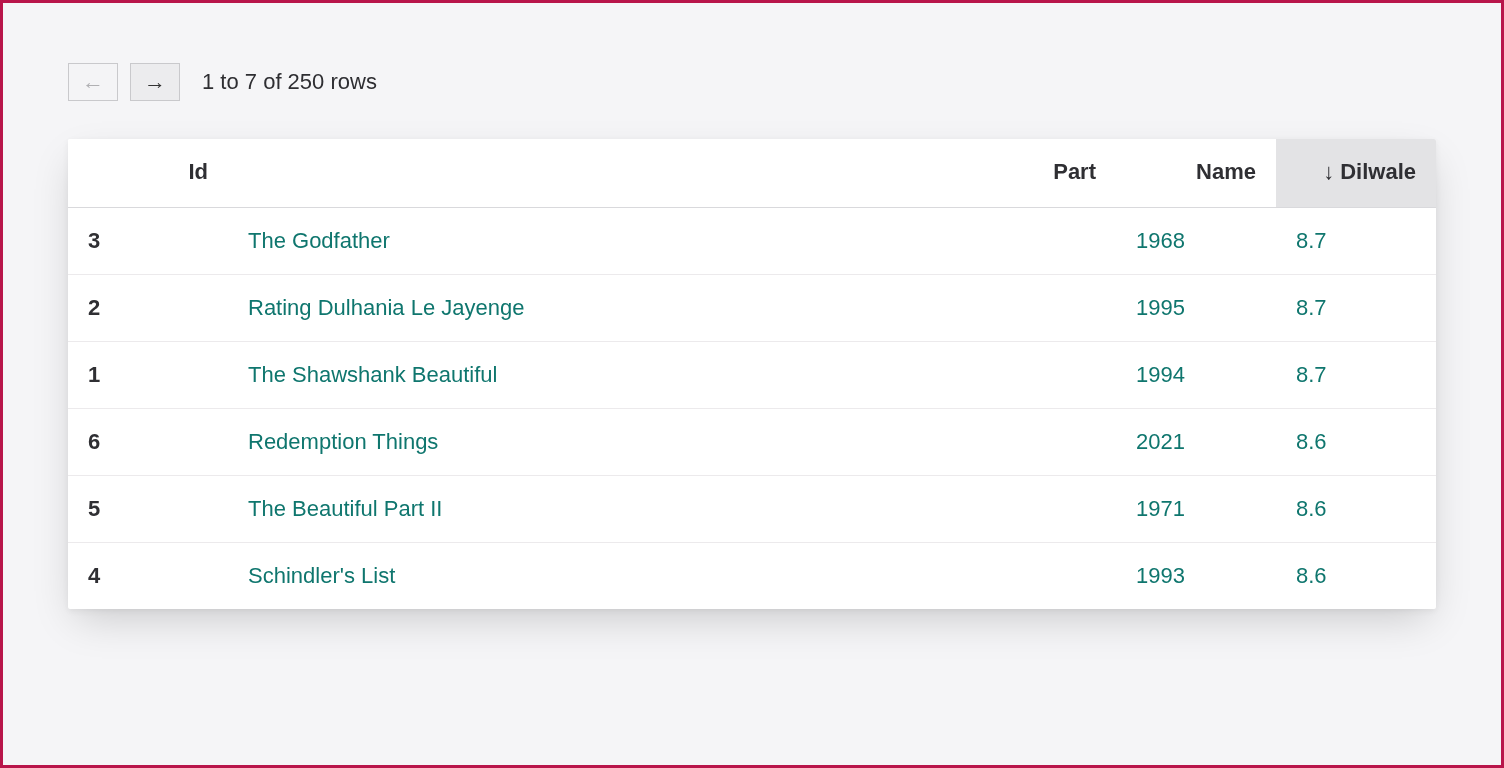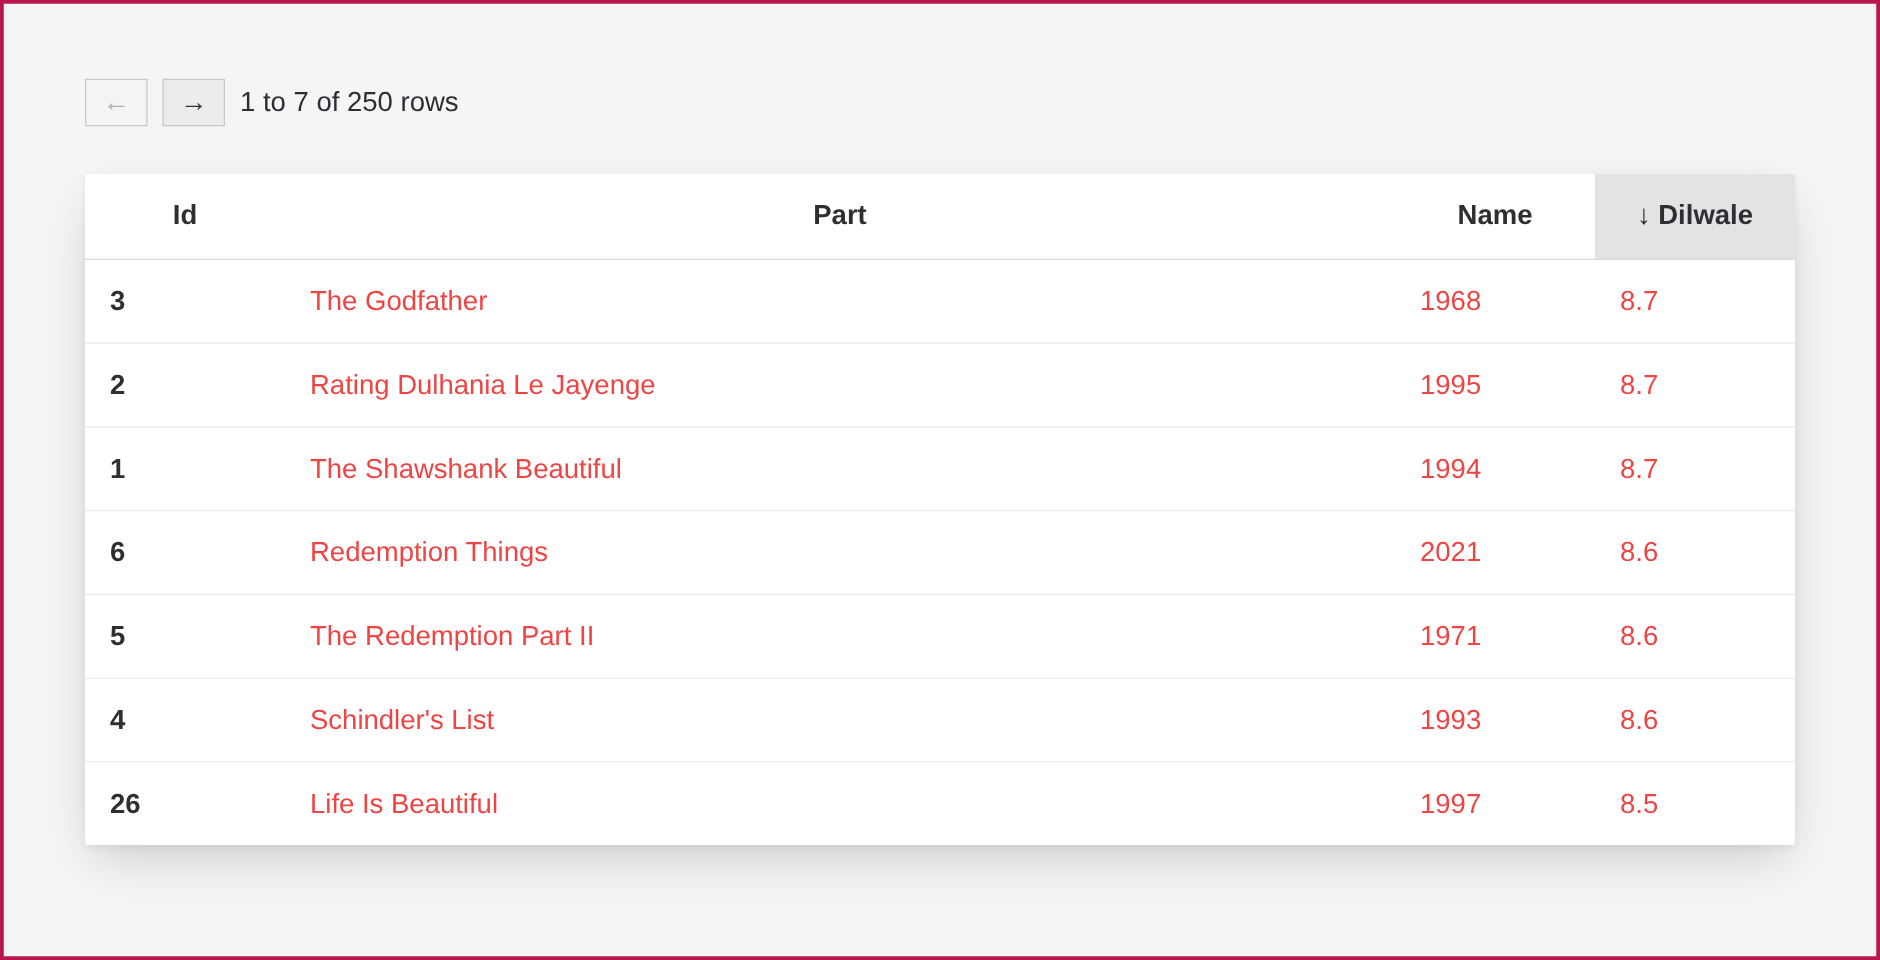--- a/index.html
+++ b/index.html
@@ -30,56 +30,56 @@
       font-size: 22px;
       color: #333;
       cursor: pointer;
     }
     .pager-btn.disabled {
       color: #b0b0b3;
       background: #f4f4f6;
       cursor: default;
     }
     .pager-text {
-      margin-left: 0;
+      margin-left: 10px;
       font-size: 22px;
       color: #2e2e32;
     }
     .card {
       background: #fff;
       border-radius: 2px;
       box-shadow:
         0 16px 40px -8px rgba(0,0,0,0.18),
         0 2px 6px rgba(0,0,0,0.06);
       overflow: hidden;
     }
     table {
       width: 100%;
       border-collapse: collapse;
       table-layout: fixed;
     }
     thead th {
-      text-align: center;
+      text-align: right;
       font-size: 22px;
       font-weight: 700;
       color: #2f2f33;
       padding: 20px 20px 22px 20px;
       border-bottom: 1px solid #d9d9dc;
       background: #fff;
     }
     thead th.sorted {
       background: #e3e3e5;
     }
     thead th .sort-ind {
       margin-right: 6px;
       font-weight: 700;
     }
     tbody td {
       font-size: 22px;
-      color: #ef4444;
+      color: #0f766e;
       padding: 20px 20px;
       border-bottom: 1px solid #eceaec;
     }
     tbody tr:last-child td { border-bottom: none; }
     td.id-cell { font-weight: 700; color: #2f2f33; }
     col.c-id     { width: 160px; }
     col.c-name   { }
     col.c-year   { width: 160px; }
     col.c-rating { width: 160px; }
   </style>
@@ -135,32 +135,26 @@
             <td>8.7</td>
           </tr>
           <tr>
             <td class="id-cell">6</td>
             <td>Redemption Things</td>
             <td>2021</td>
             <td>8.6</td>
           </tr>
           <tr>
             <td class="id-cell">5</td>
-            <td>The Redemption Part II</td>
+            <td>The Beautiful Part II</td>
             <td>1971</td>
             <td>8.6</td>
           </tr>
           <tr>
             <td class="id-cell">4</td>
             <td>Schindler's List</td>
             <td>1993</td>
             <td>8.6</td>
           </tr>
-          <tr>
-            <td class="id-cell">26</td>
-            <td>Life Is Beautiful</td>
-            <td>1997</td>
-            <td>8.5</td>
-          </tr>
         </tbody>
     </table>
   </div>
 </div>
 
 </body></html>

